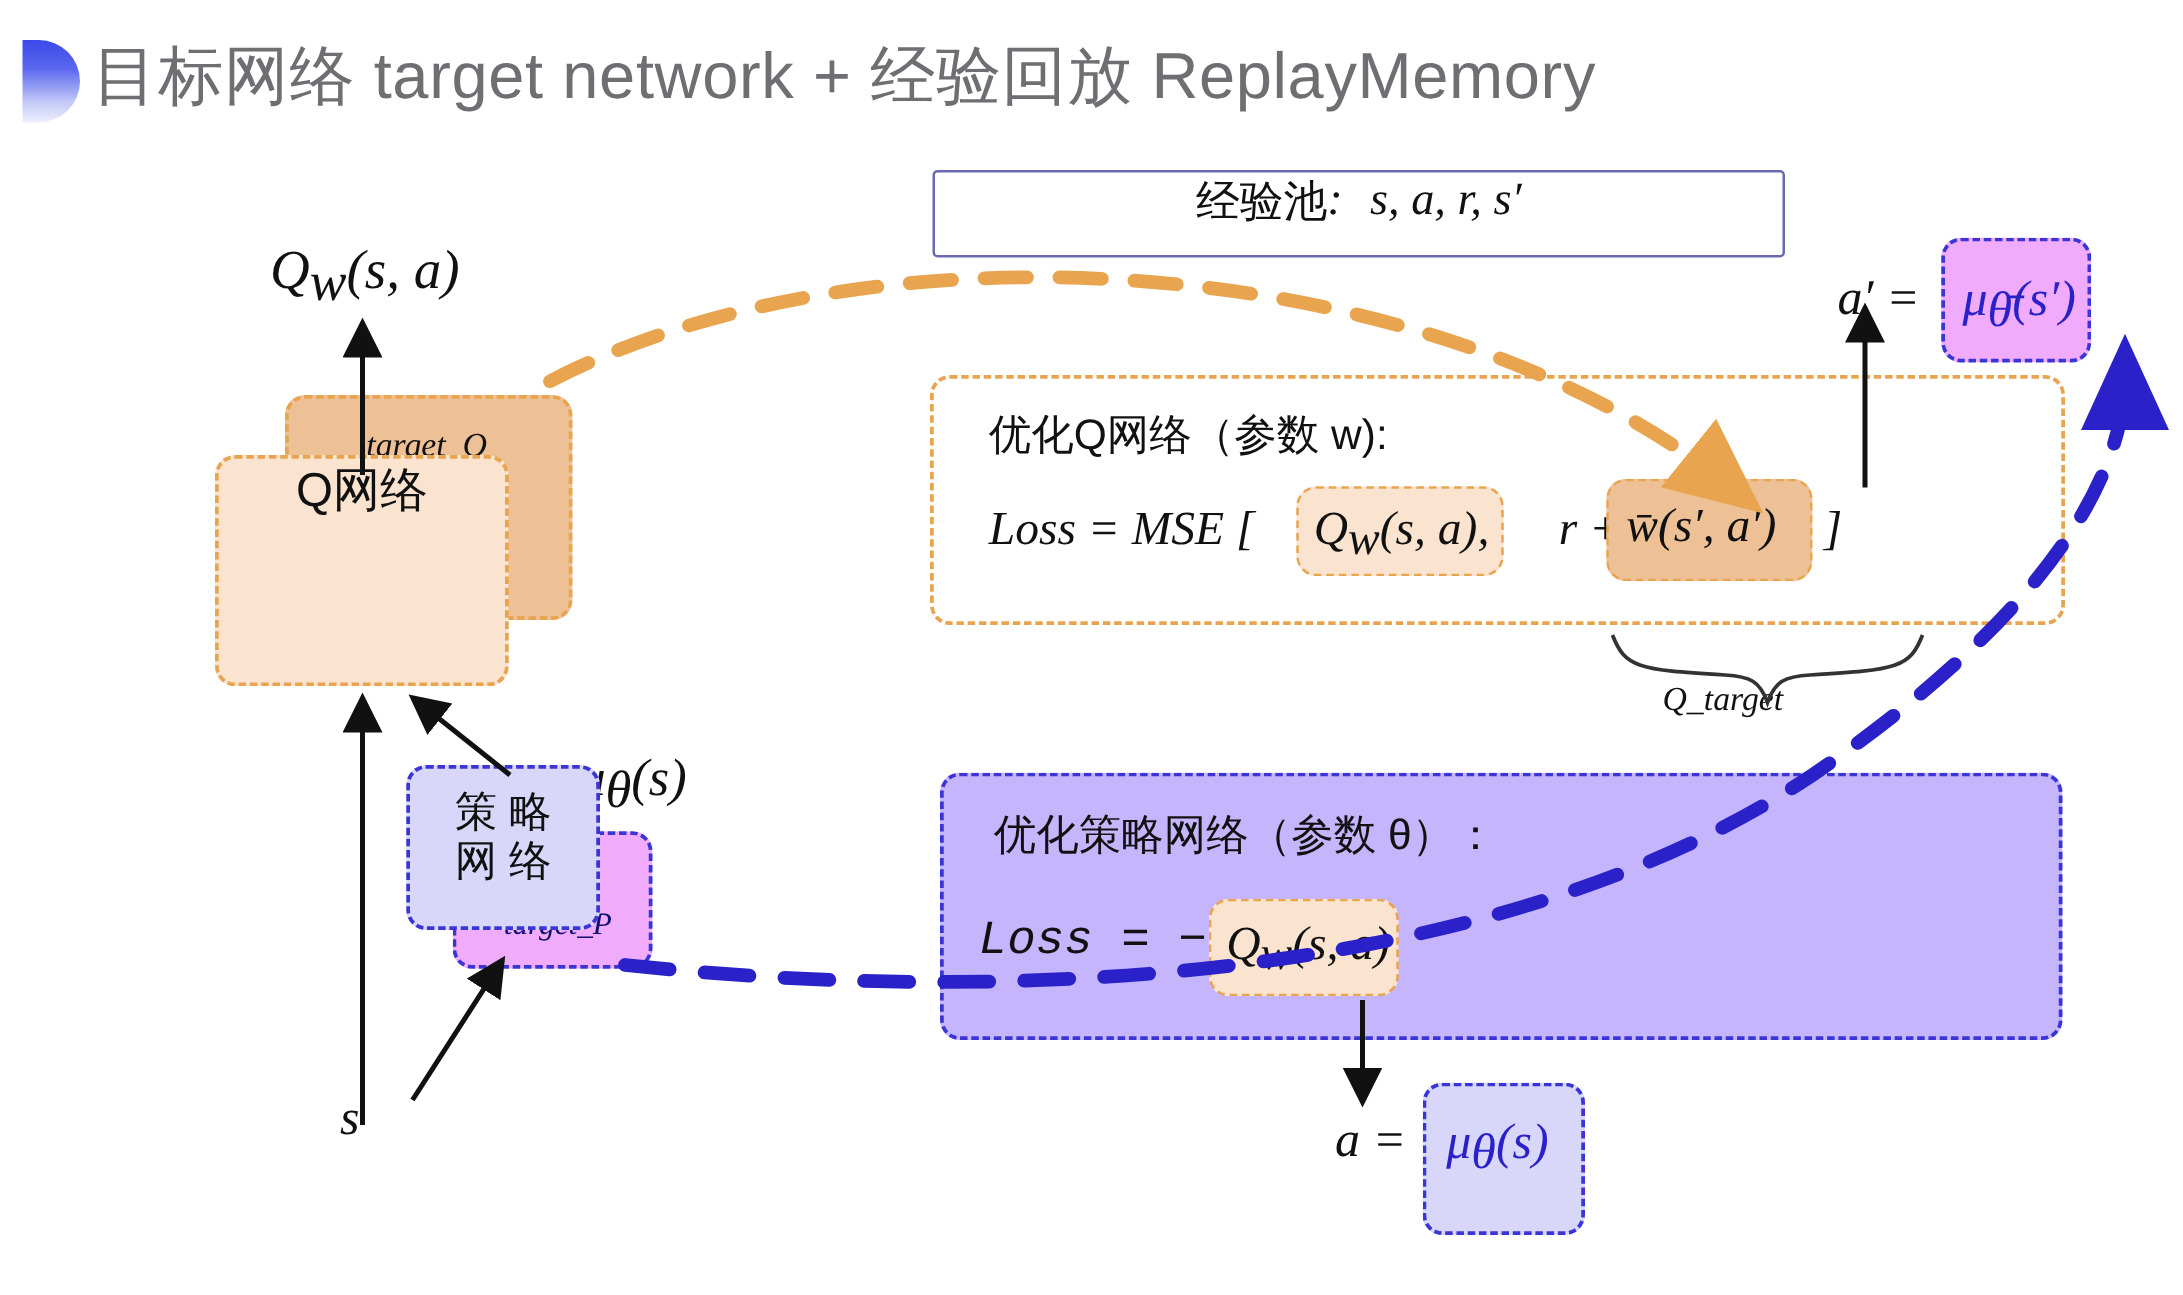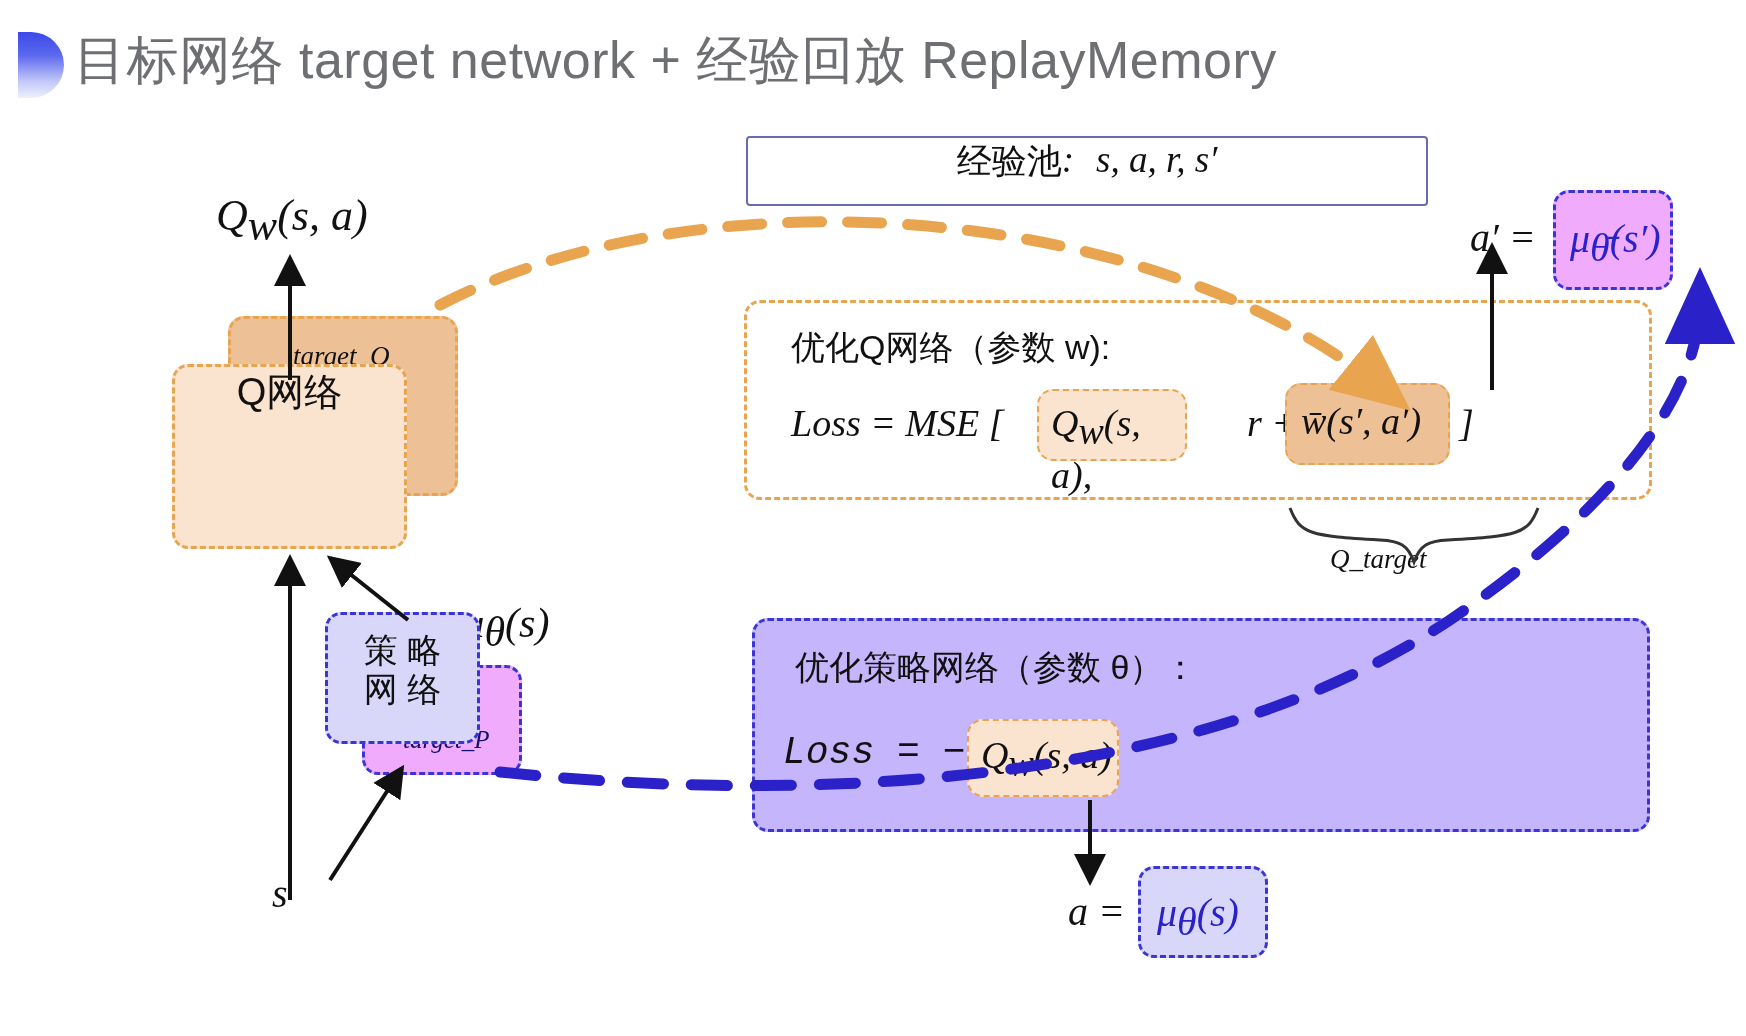--- a/index.html
+++ b/index.html
@@ -86,21 +86,21 @@
 
   <div style="position:absolute;left:272px;top:870px;">
     <span class="mi" style="font-size:40px;">s</span>
   </div>
 
   <div class="box dash-orange" style="left:744px;top:300px;width:908px;height:200px;background:#fff;">
     <div class="cn" style="position:absolute;left:44px;top:22px;font-size:34px;">优化Q网络（参数 w):</div>
 
     <div class="mi" style="position:absolute;left:44px;top:98px;font-size:38px;">Loss = MSE [</div>
 
-    <div class="box dash-orange fill-light-orange" style="left:290px;top:86px;width:150px;height:72px;border-width:2px;">
+    <div class="box dash-orange fill-light-orange" style="left:290px;top:86px;width:166px;height:72px;border-width:2px;">
       <div style="position:absolute;left:12px;top:10px;">
         <span class="mi" style="font-size:38px;">Q</span><span class="mi sub" style="font-size:38px;">w</span><span class="mi" style="font-size:38px;">(s, a),</span>
       </div>
     </div>
 
     <div class="mi" style="position:absolute;left:500px;top:98px;font-size:38px;">r + γQ</div>
 
     <div class="box dash-orange fill-mid-orange" style="left:538px;top:80px;width:165px;height:82px;border-width:2px;">
       <div style="position:absolute;left:14px;top:14px;">
         <span class="mi" style="font-size:38px;">w̄</span><span class="mi" style="font-size:38px;">(s′, a′)</span>
@@ -131,21 +131,21 @@
   </div>
   <div class="box dash-blue fill-mid-blue" style="left:1553px;top:190px;width:120px;height:100px;">
     <div style="position:absolute;left:14px;top:22px;color:#1a14a8;">
       <span class="mi-blue" style="font-size:40px;">μ</span><span class="mi-blue sub" style="font-size:40px;">θ̄</span><span class="mi-blue" style="font-size:40px;">(s′)</span>
     </div>
   </div>
 
   <div style="position:absolute;left:1068px;top:888px;">
     <span class="mi" style="font-size:40px;">a =</span>
   </div>
-  <div class="box dash-blue fill-light-blue" style="left:1138px;top:866px;width:130px;height:92px;">
+  <div class="box dash-blue fill-light-blue" style="left:1138px;top:866px;width:130px;height:122px;">
     <div style="position:absolute;left:16px;top:20px;color:#241fc0;">
       <span class="mi-blue" style="font-size:40px;">μ</span><span class="mi-blue sub" style="font-size:40px;">θ</span><span class="mi-blue" style="font-size:40px;">(s)</span>
     </div>
   </div>
 
   <svg class="lay" viewBox="0 0 1746 1036">
     <defs>
       <marker id="ahBlack" markerWidth="10" markerHeight="10" refX="7" refY="4" orient="auto">
         <path d="M0,0 L8,4 L0,8 z" fill="#111"></path>
       </marker>

